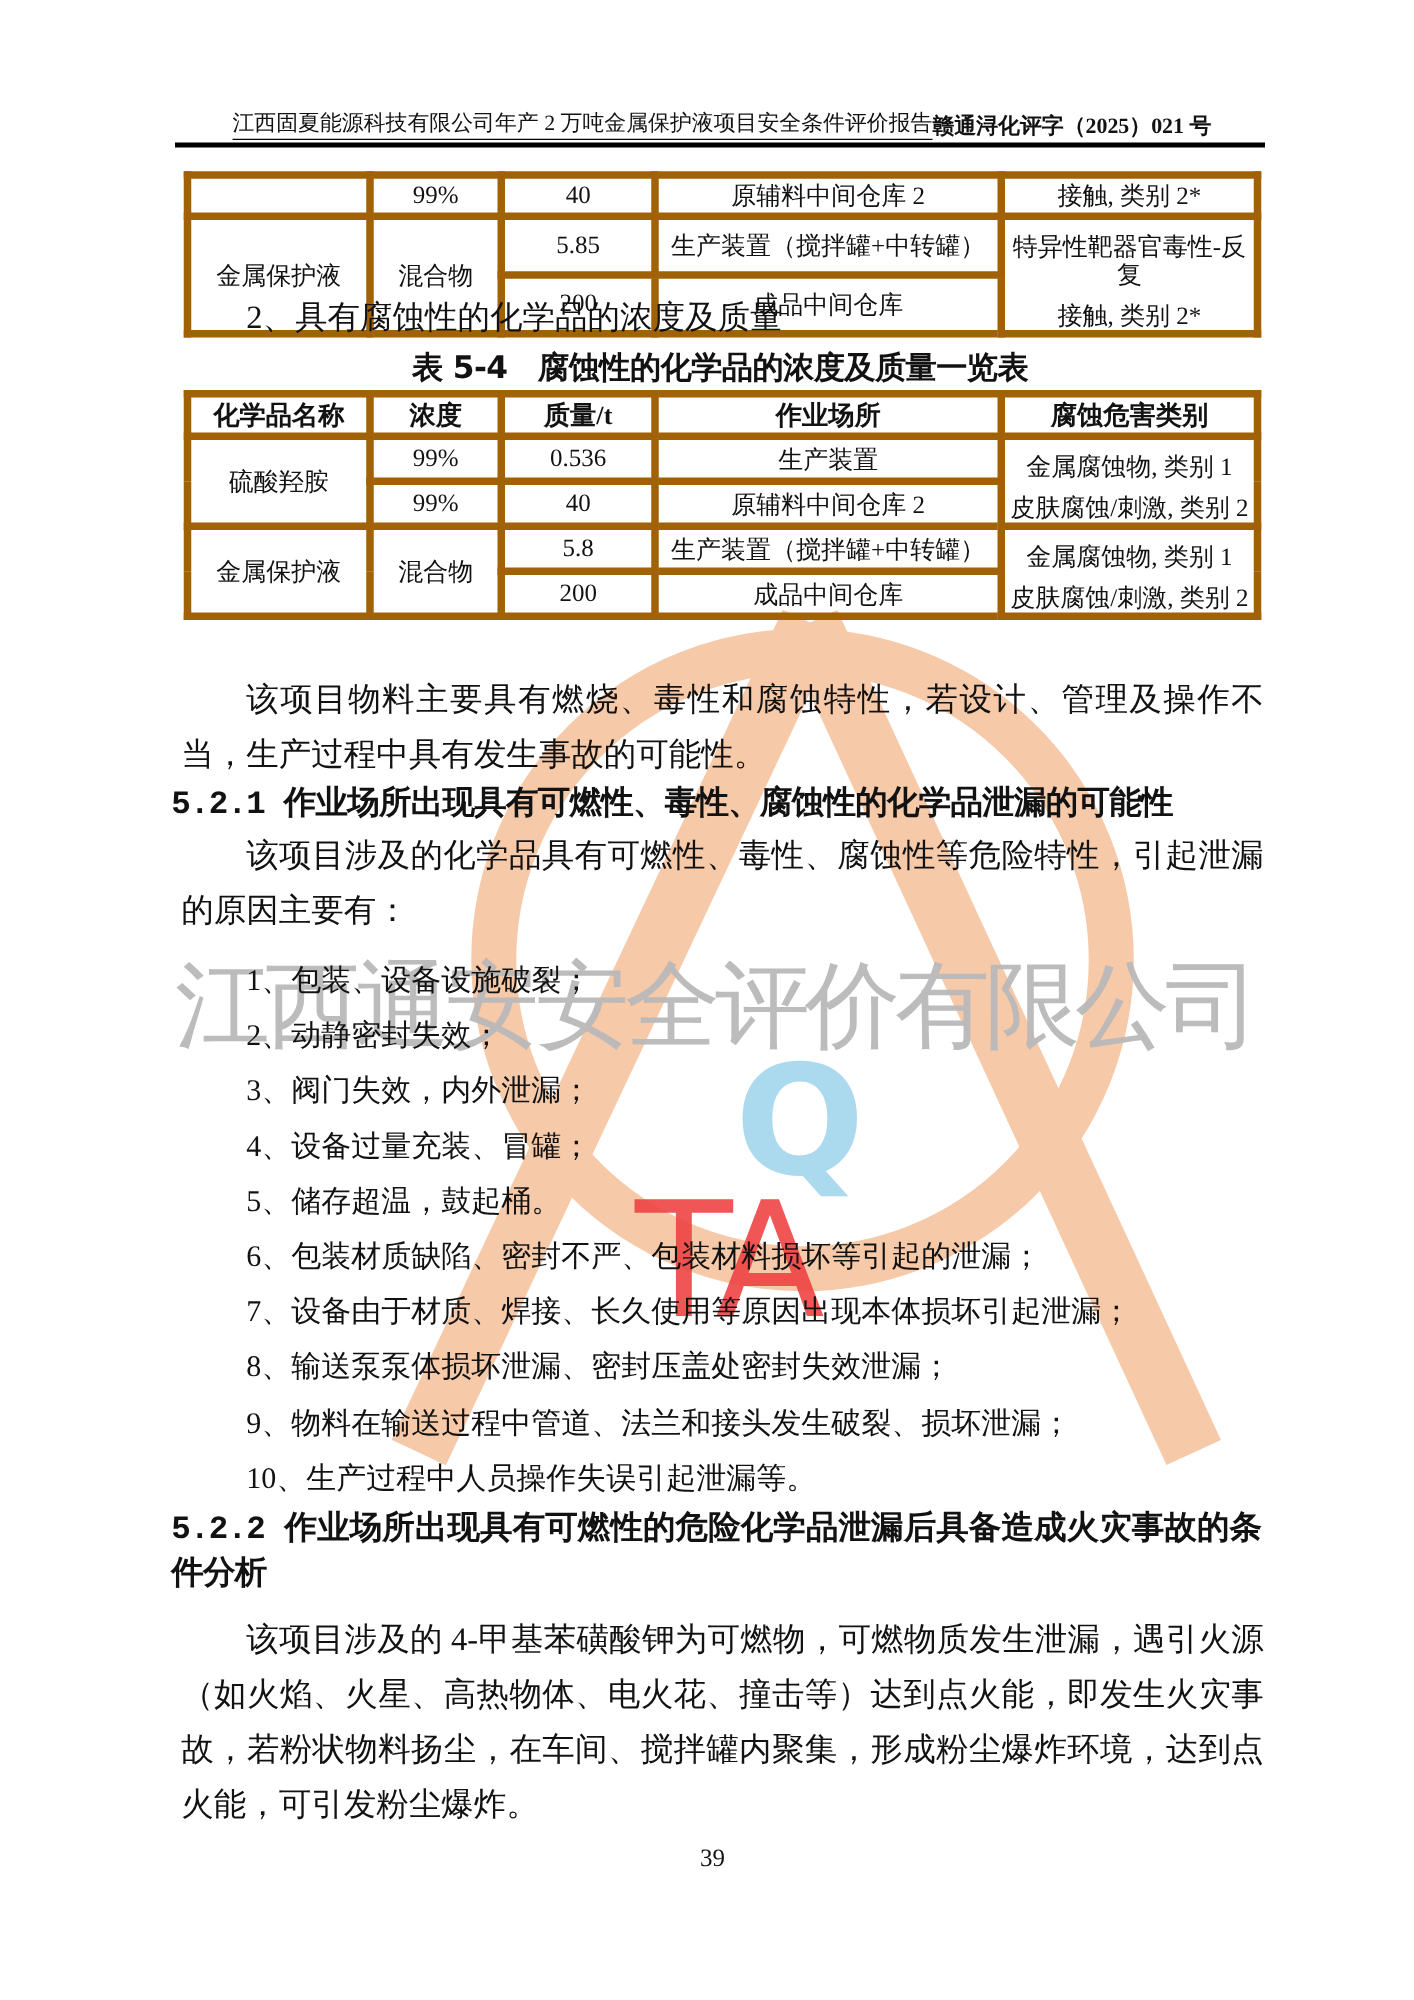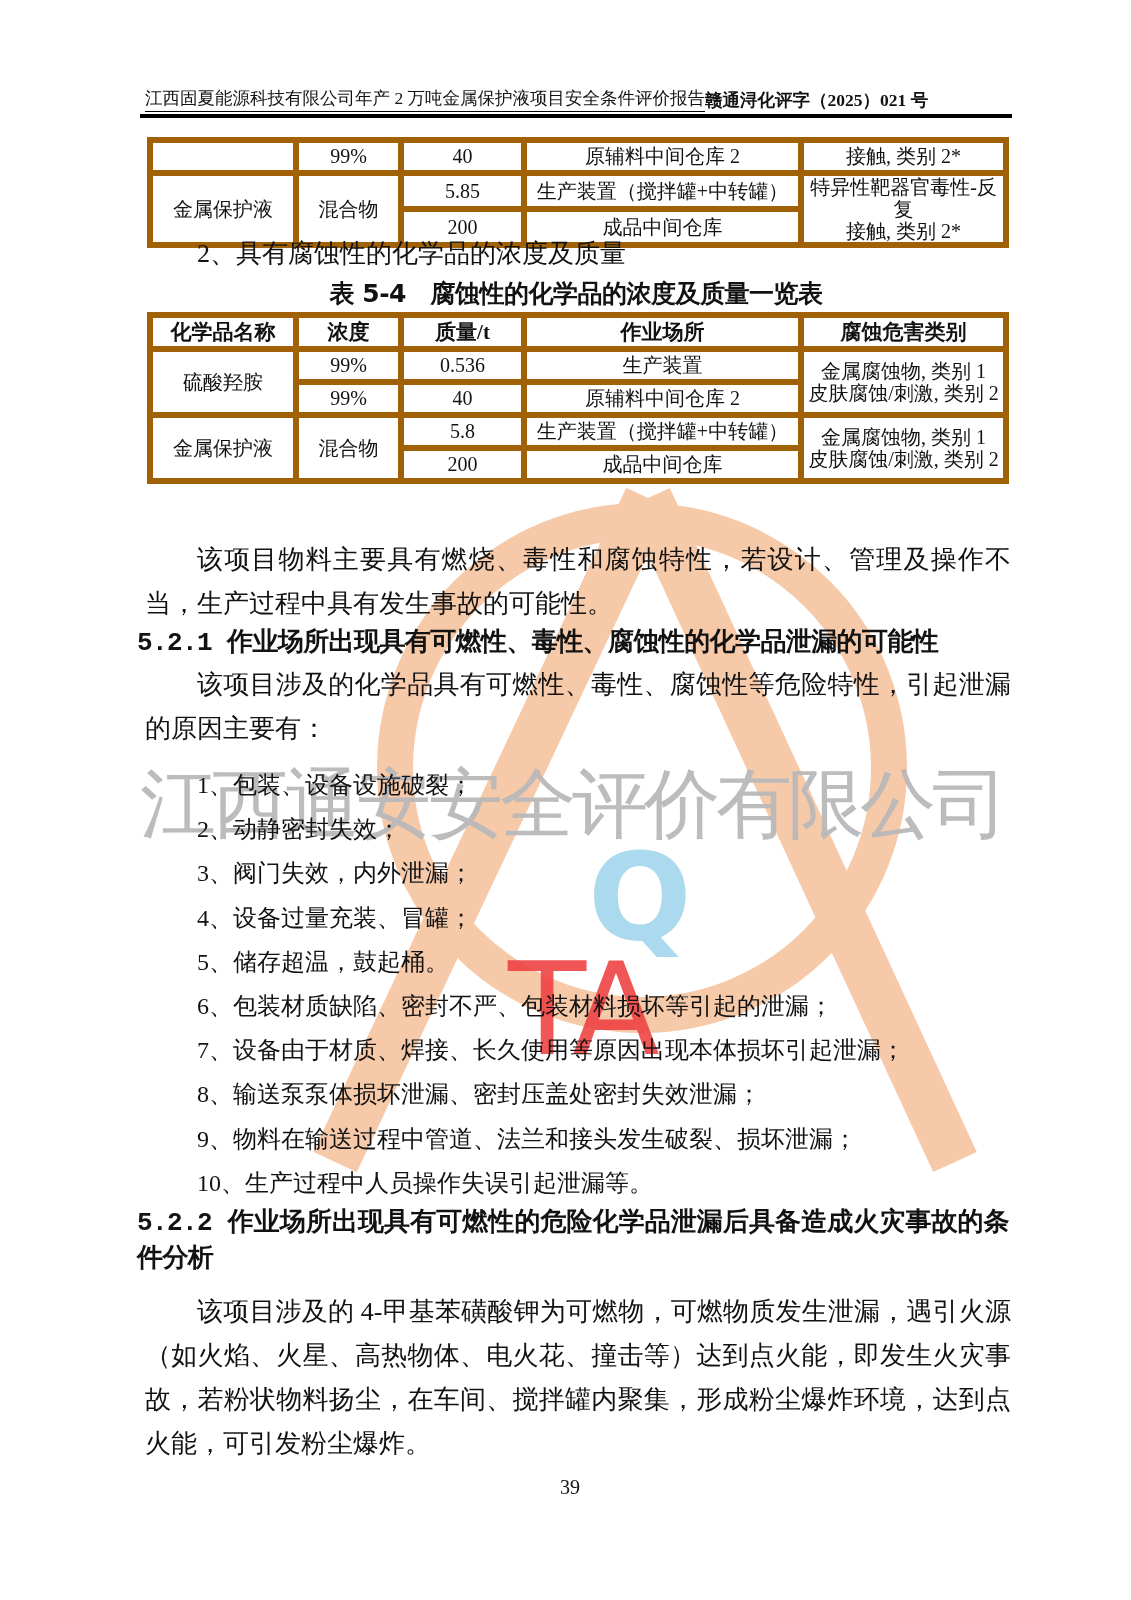--- a/index.html
+++ b/index.html
@@ -10,33 +10,33 @@
   .wm{z-index:0;}
   .wm-text{left:140px;top:758px;font-family:"DejaVu Sans",sans-serif;
            font-size:76px;line-height:1.2;letter-spacing:-4px;color:#b9b9b9;
            white-space:nowrap;opacity:.95;}
   .wm-q {left:588px;top:836px;font-family:"DejaVu Sans",sans-serif;font-weight:bold;
          font-size:122px;line-height:1;color:#a3d6ee;opacity:.9;}
   .wm-ta{left:508px;top:946px;font-family:"DejaVu Sans",sans-serif;font-weight:normal;
          font-size:128px;line-height:1;color:#ef4444;opacity:.9;letter-spacing:-4px;}
   
   .content{z-index:1;}
-  .hdr{left:145px;top:86px;width:865px;display:flex;justify-content:flex-start;
+  .hdr{left:145px;top:86px;width:865px;display:flex;justify-content:center;
        align-items:flex-end;font-size:17.5px;}
   .hdr .left{border-bottom:1.5px solid #000;padding-bottom:1px;}
   .hdr .right{font-weight:bold;white-space:nowrap;}
   .rule{left:140px;top:114px;width:872px;height:3.5px;background:#000;}
   table{border-collapse:collapse;table-layout:fixed;}
   td,th{border:6px solid #a16207;text-align:center;vertical-align:middle;
         font-size:20px;padding:0;overflow:hidden;}
   th{font-size:21px;font-weight:bold;}
   .t1{left:147px;top:137px;}
   .t2{left:147px;top:312px;}
   .twolines{display:flex;flex-direction:column;justify-content:space-around;height:100%;}
-  .twolines div{line-height:1.1;}
+  .twolines div{line-height:1.1;margin-top:11px;}
   .s2line{left:197px;top:236px;font-size:26px;}
   .caption{left:143px;top:277px;width:866px;text-align:center;font-size:25px;font-weight:bold;
            font-family:"DejaVu Sans",sans-serif;letter-spacing:-0.5px;}
   .h52{left:145px;top:489px;font-size:28px;font-weight:bold;letter-spacing:0.5px;}
   .para{left:145px;top:0;width:866px;font-size:26px;line-height:44px;
         text-align:justify;text-indent:52px;}
   .p52 {top:538px;}
   .h3{left:137px;width:872px;font-size:26px;font-weight:bold;
       font-family:Liberation Mono, monospace;letter-spacing:-0.6px;text-align:justify;}
   .h521{top:621px;line-height:44px;}

